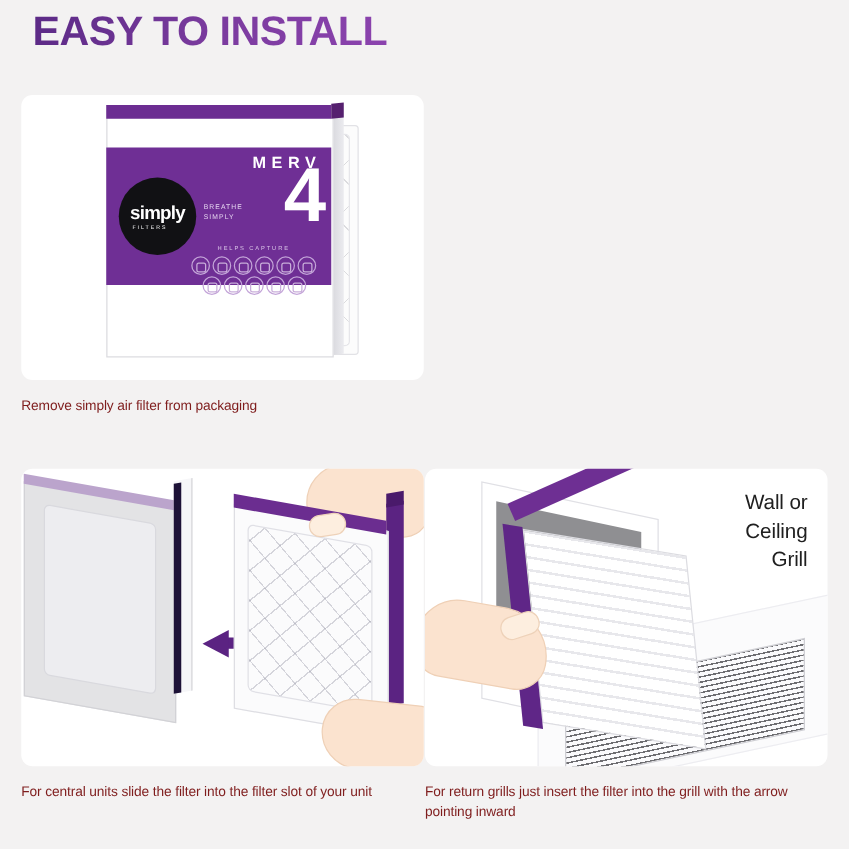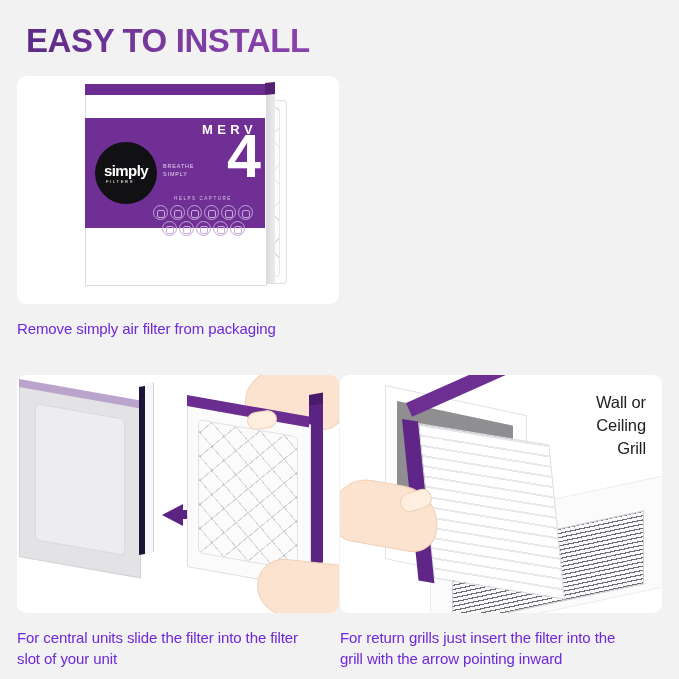--- a/index.html
+++ b/index.html
@@ -18,21 +18,21 @@
     position: absolute;
     inset: 0;
     width: 679px;
     height: 679px;
   }
 
   
   .title {
     position: absolute;
     left: 26px;
-    top: 24px;
+    top: 8px;
     font-size: 33px;
     font-weight: bold;
     letter-spacing: -0.4px;
     color: #6f2d93;
     background: linear-gradient(100deg, #5b2a86 0%, #7a3b9e 50%, #8b43ae 100%);
     -webkit-background-clip: text;
     background-clip: text;
     -webkit-text-fill-color: transparent;
     line-height: 1;
   }
@@ -58,23 +58,23 @@
     width: 322px;
     height: 228px;
     background: #ffffff;
     border-radius: 9px;
     overflow: hidden;
   }
   .step.s3 .card, .step.s4 .card { height: 238px; }
 
   .caption {
     margin-top: 14px;
-    font-size: 15px;
+    font-size: 11px;
     line-height: 1.42;
-    color: #6d28d9;
+    color: #7f1d1d;
     letter-spacing: -0.1px;
     width: 300px;
   }
 
   .scene { position: absolute; inset: 0; }
 
   
   .pkg-wrap { position: absolute; left: 60px; top: 8px; width: 215px; height: 215px; }
   
   .pkg-filter {

